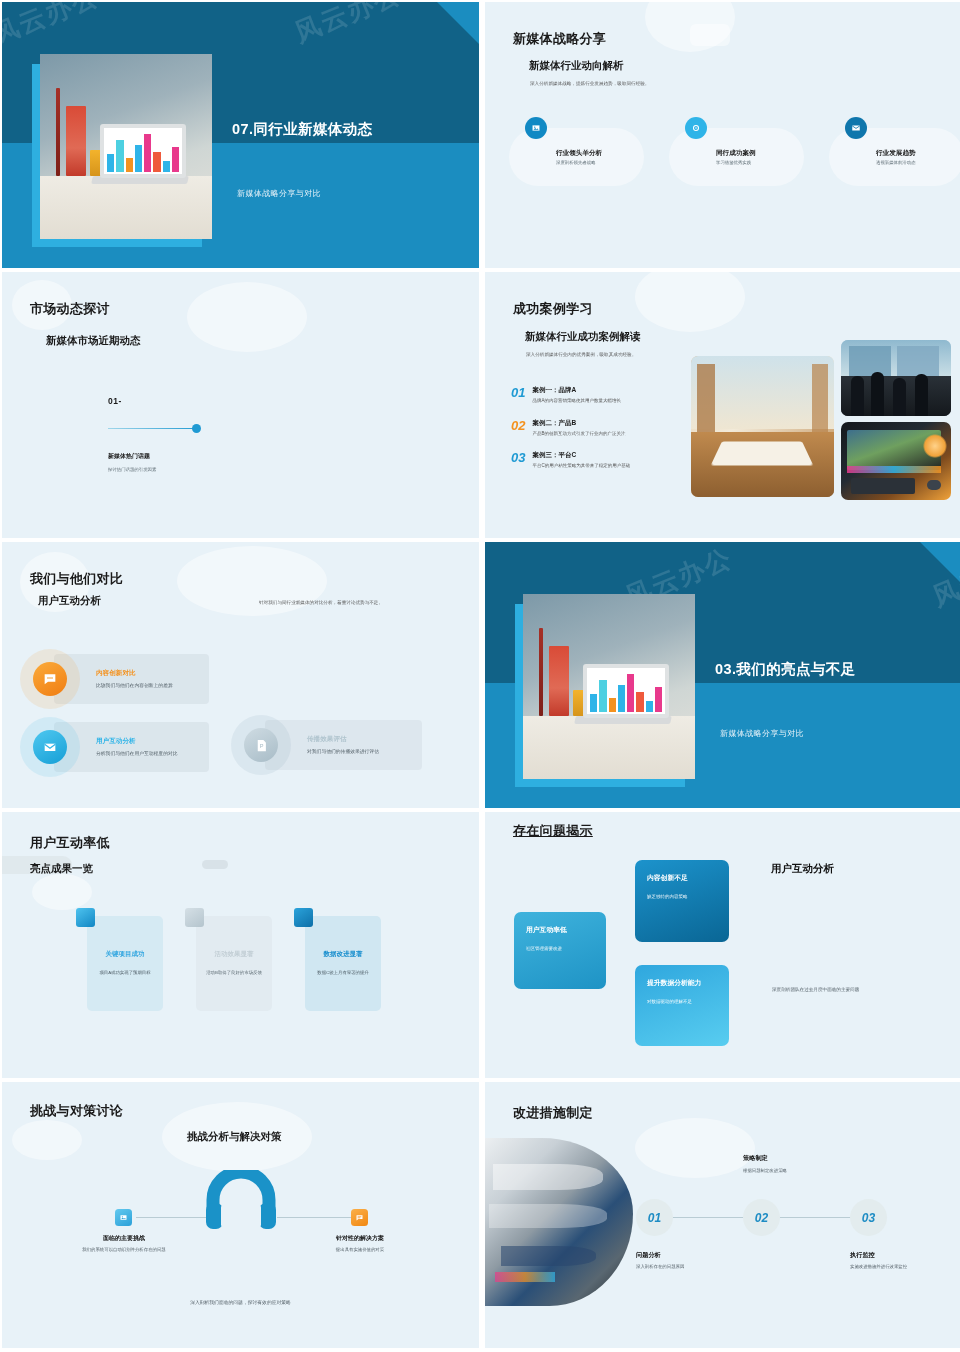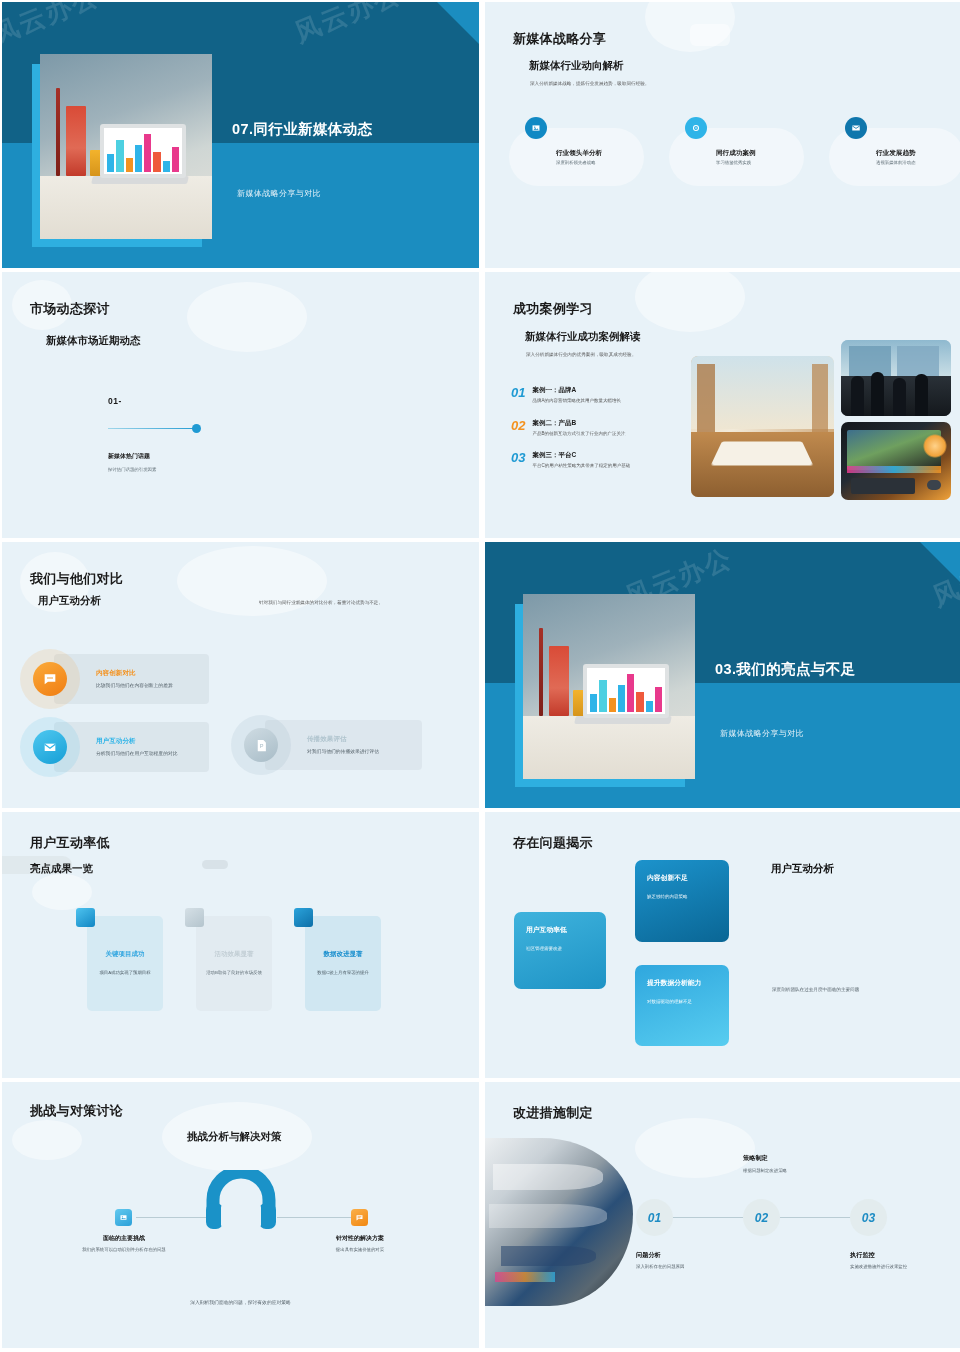--- a/index.html
+++ b/index.html
@@ -461,21 +461,21 @@
       </div>
       <div class="rc" style="background:rgba(184,219,236,0.5);">
         <div class="tag" style="background:linear-gradient(145deg,#2ba3db,#0d6fa8);"></div>
         <div class="rt" style="color:#1a8fce;">数据改进显著</div>
         <div class="rd" style="color:#4b5a63;">数据C较上月有显著的提升</div>
       </div>
     </div>
   </div>
 
   <div class="slide lt">
-    <div class="h1" style="top:22px;">存在问题揭示</div>
+    <div class="h1" style="top:10px;text-decoration:underline;">存在问题揭示</div>
 
     <div class="pb" style="left:29px;top:100px;width:92px;height:77px;background:linear-gradient(160deg,#3fb3dd,#1e93c5);">
       <div class="pbt">用户互动率低</div>
       <div class="pbd">社区管理需要改进</div>
     </div>
 
     <div class="pb" style="left:150px;top:48px;width:94px;height:82px;background:linear-gradient(160deg,#1c93cc,#0a6695);">
       <div class="pbt">内容创新不足</div>
       <div class="pbd">缺乏独特的内容策略</div>
     </div>

